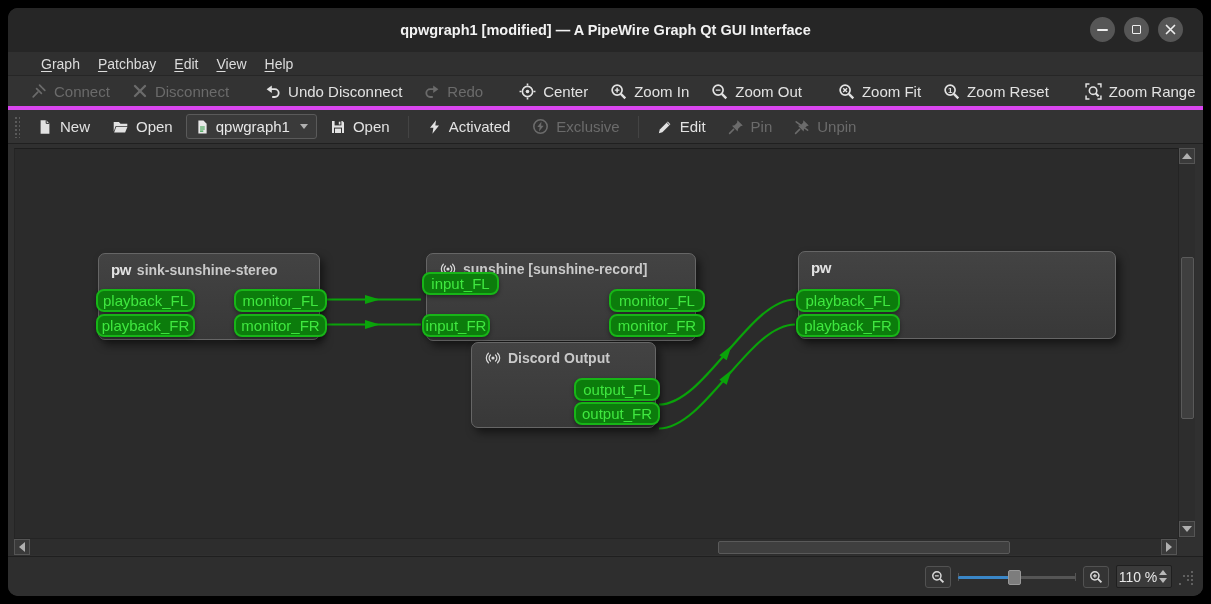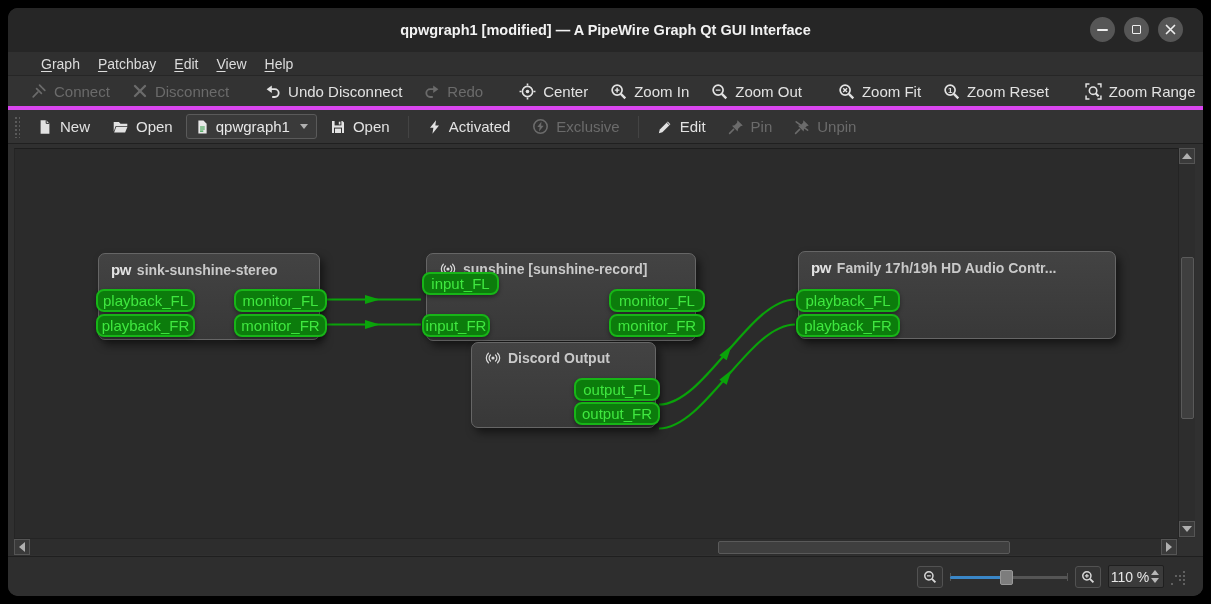--- a/index.html
+++ b/index.html
@@ -59,21 +59,21 @@
   .tri-l { width:0;height:0;border-top:5px solid transparent;border-bottom:5px solid transparent;border-right:6px solid #b0b0b0; }
   .tri-r { width:0;height:0;border-top:5px solid transparent;border-bottom:5px solid transparent;border-left:6px solid #b0b0b0; }
   .tri-u { width:0;height:0;border-left:5px solid transparent;border-right:5px solid transparent;border-bottom:6px solid #b0b0b0; }
   .tri-d { width:0;height:0;border-left:5px solid transparent;border-right:5px solid transparent;border-top:6px solid #b0b0b0; }
   .vscroll { position:absolute; left:1170px; top:1px; width:17px; height:390px; background:#2d2d2d; border-left:1px solid #242424; }
   .vthumb { position:absolute; left:2px; top:109px; width:13px; height:162px; background:#3f3f3f; border:1px solid #5a5a5a; border-radius:2px; }
   .hscroll { position:absolute; left:6px; top:391px; width:1164px; height:17px; background:#2d2d2d; border-top:1px solid #242424; }
   .hthumb { position:absolute; left:704px; top:2px; width:292px; height:13px; background:#3f3f3f; border:1px solid #5a5a5a; border-radius:2px; }
 
   
-  .statusbar { position:absolute; left:0; top:548px; width:1195px; height:40px; background:#2e2e2e; border-top:1px solid #1f1f1f; display:flex; align-items:center; justify-content:flex-end; gap:7px; padding-right:16px; }
+  .statusbar { position:absolute; left:0; top:548px; width:1195px; height:40px; background:#2e2e2e; border-top:1px solid #1f1f1f; display:flex; align-items:center; justify-content:flex-end; gap:7px; padding-right:8px; }
   .mini-btn { width:26px; height:22px; border:1px solid #525252; border-radius:3px; display:flex; align-items:center; justify-content:center; background:#343434; }
   .slider { position:relative; width:118px; height:22px; }
   .slider .tick { position:absolute; top:7px; width:1px; height:8px; background:#555; }
   .slider .track-l { position:absolute; left:0; top:10px; width:56px; height:3px; background:#3a87c8; border-radius:2px; }
   .slider .track-r { position:absolute; left:56px; right:0; top:10px; height:3px; background:#555; border-radius:2px; }
   .slider .handle { position:absolute; left:50px; top:4px; width:13px; height:15px; background:#7d7d7d; border:1px solid #999; border-radius:2px; }
   .spinbox { display:flex; align-items:center; width:56px; height:23px; background:#3b3b3b; border:1px solid #1f1f1f; border-radius:2px; color:#e8e8e8; font-size:14px; }
   .spinbox .val { flex:1; text-align:center; }
   .spin-arrows { display:flex; flex-direction:column; gap:3px; padding-right:4px; }
   .sa-u { width:0;height:0;border-left:4px solid transparent;border-right:4px solid transparent;border-bottom:5px solid #b8b8b8; }
@@ -337,21 +337,20 @@
         </div>
         <div class="port pi1">input_FL</div>
         <div class="port pi2">input_FR</div>
         <div class="port po1">monitor_FL</div>
         <div class="port po2">monitor_FR</div>
       </div>
 
       <div class="node node-family">
         <div class="node-head">
           <span class="pw">pw</span>
-          <span class="node-title">Family 17h/19h HD Audio Contr...</span>
         </div>
         <div class="port pi1">playback_FL</div>
         <div class="port pi2">playback_FR</div>
       </div>
 
       <div class="node node-discord">
         <div class="node-head">
           <svg width="18" height="16" viewBox="0 0 18 16">
               <g fill="none" stroke="#dcdcdc" stroke-width="1.2" stroke-linecap="round">
                 <path d="M4.4 3.2 a6.6 6.6 0 0 0 0 9.6"></path>

